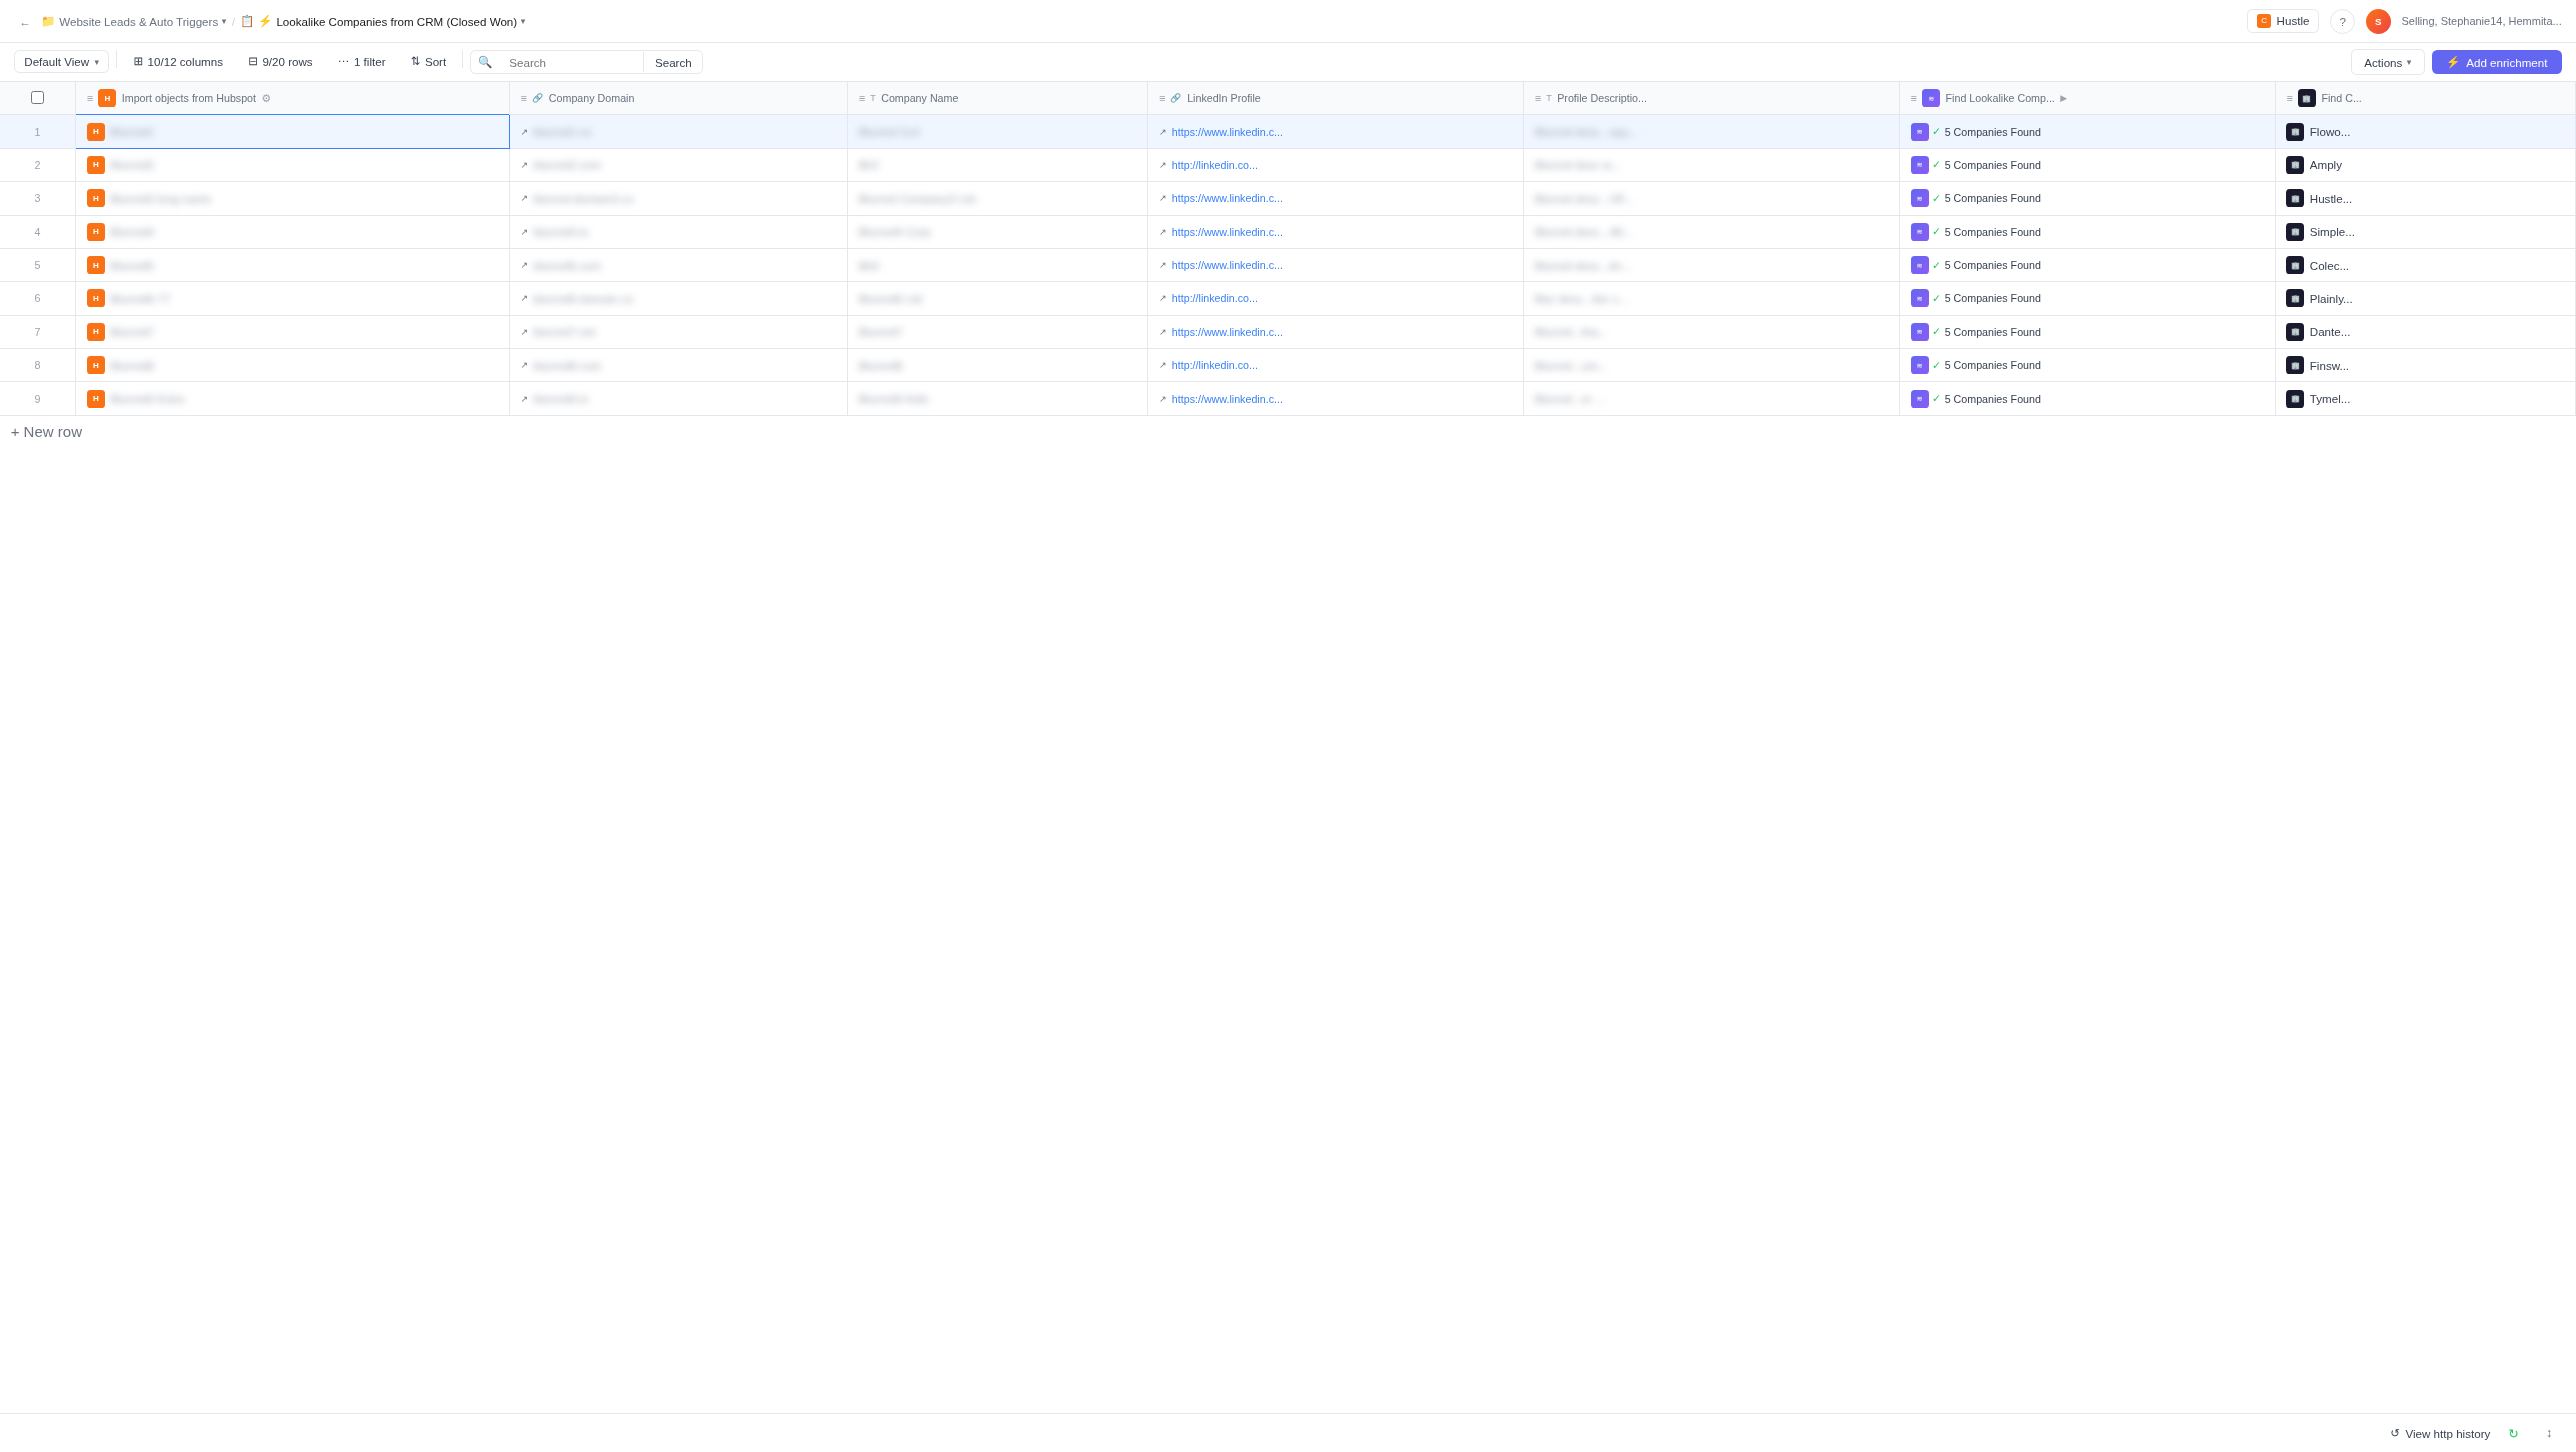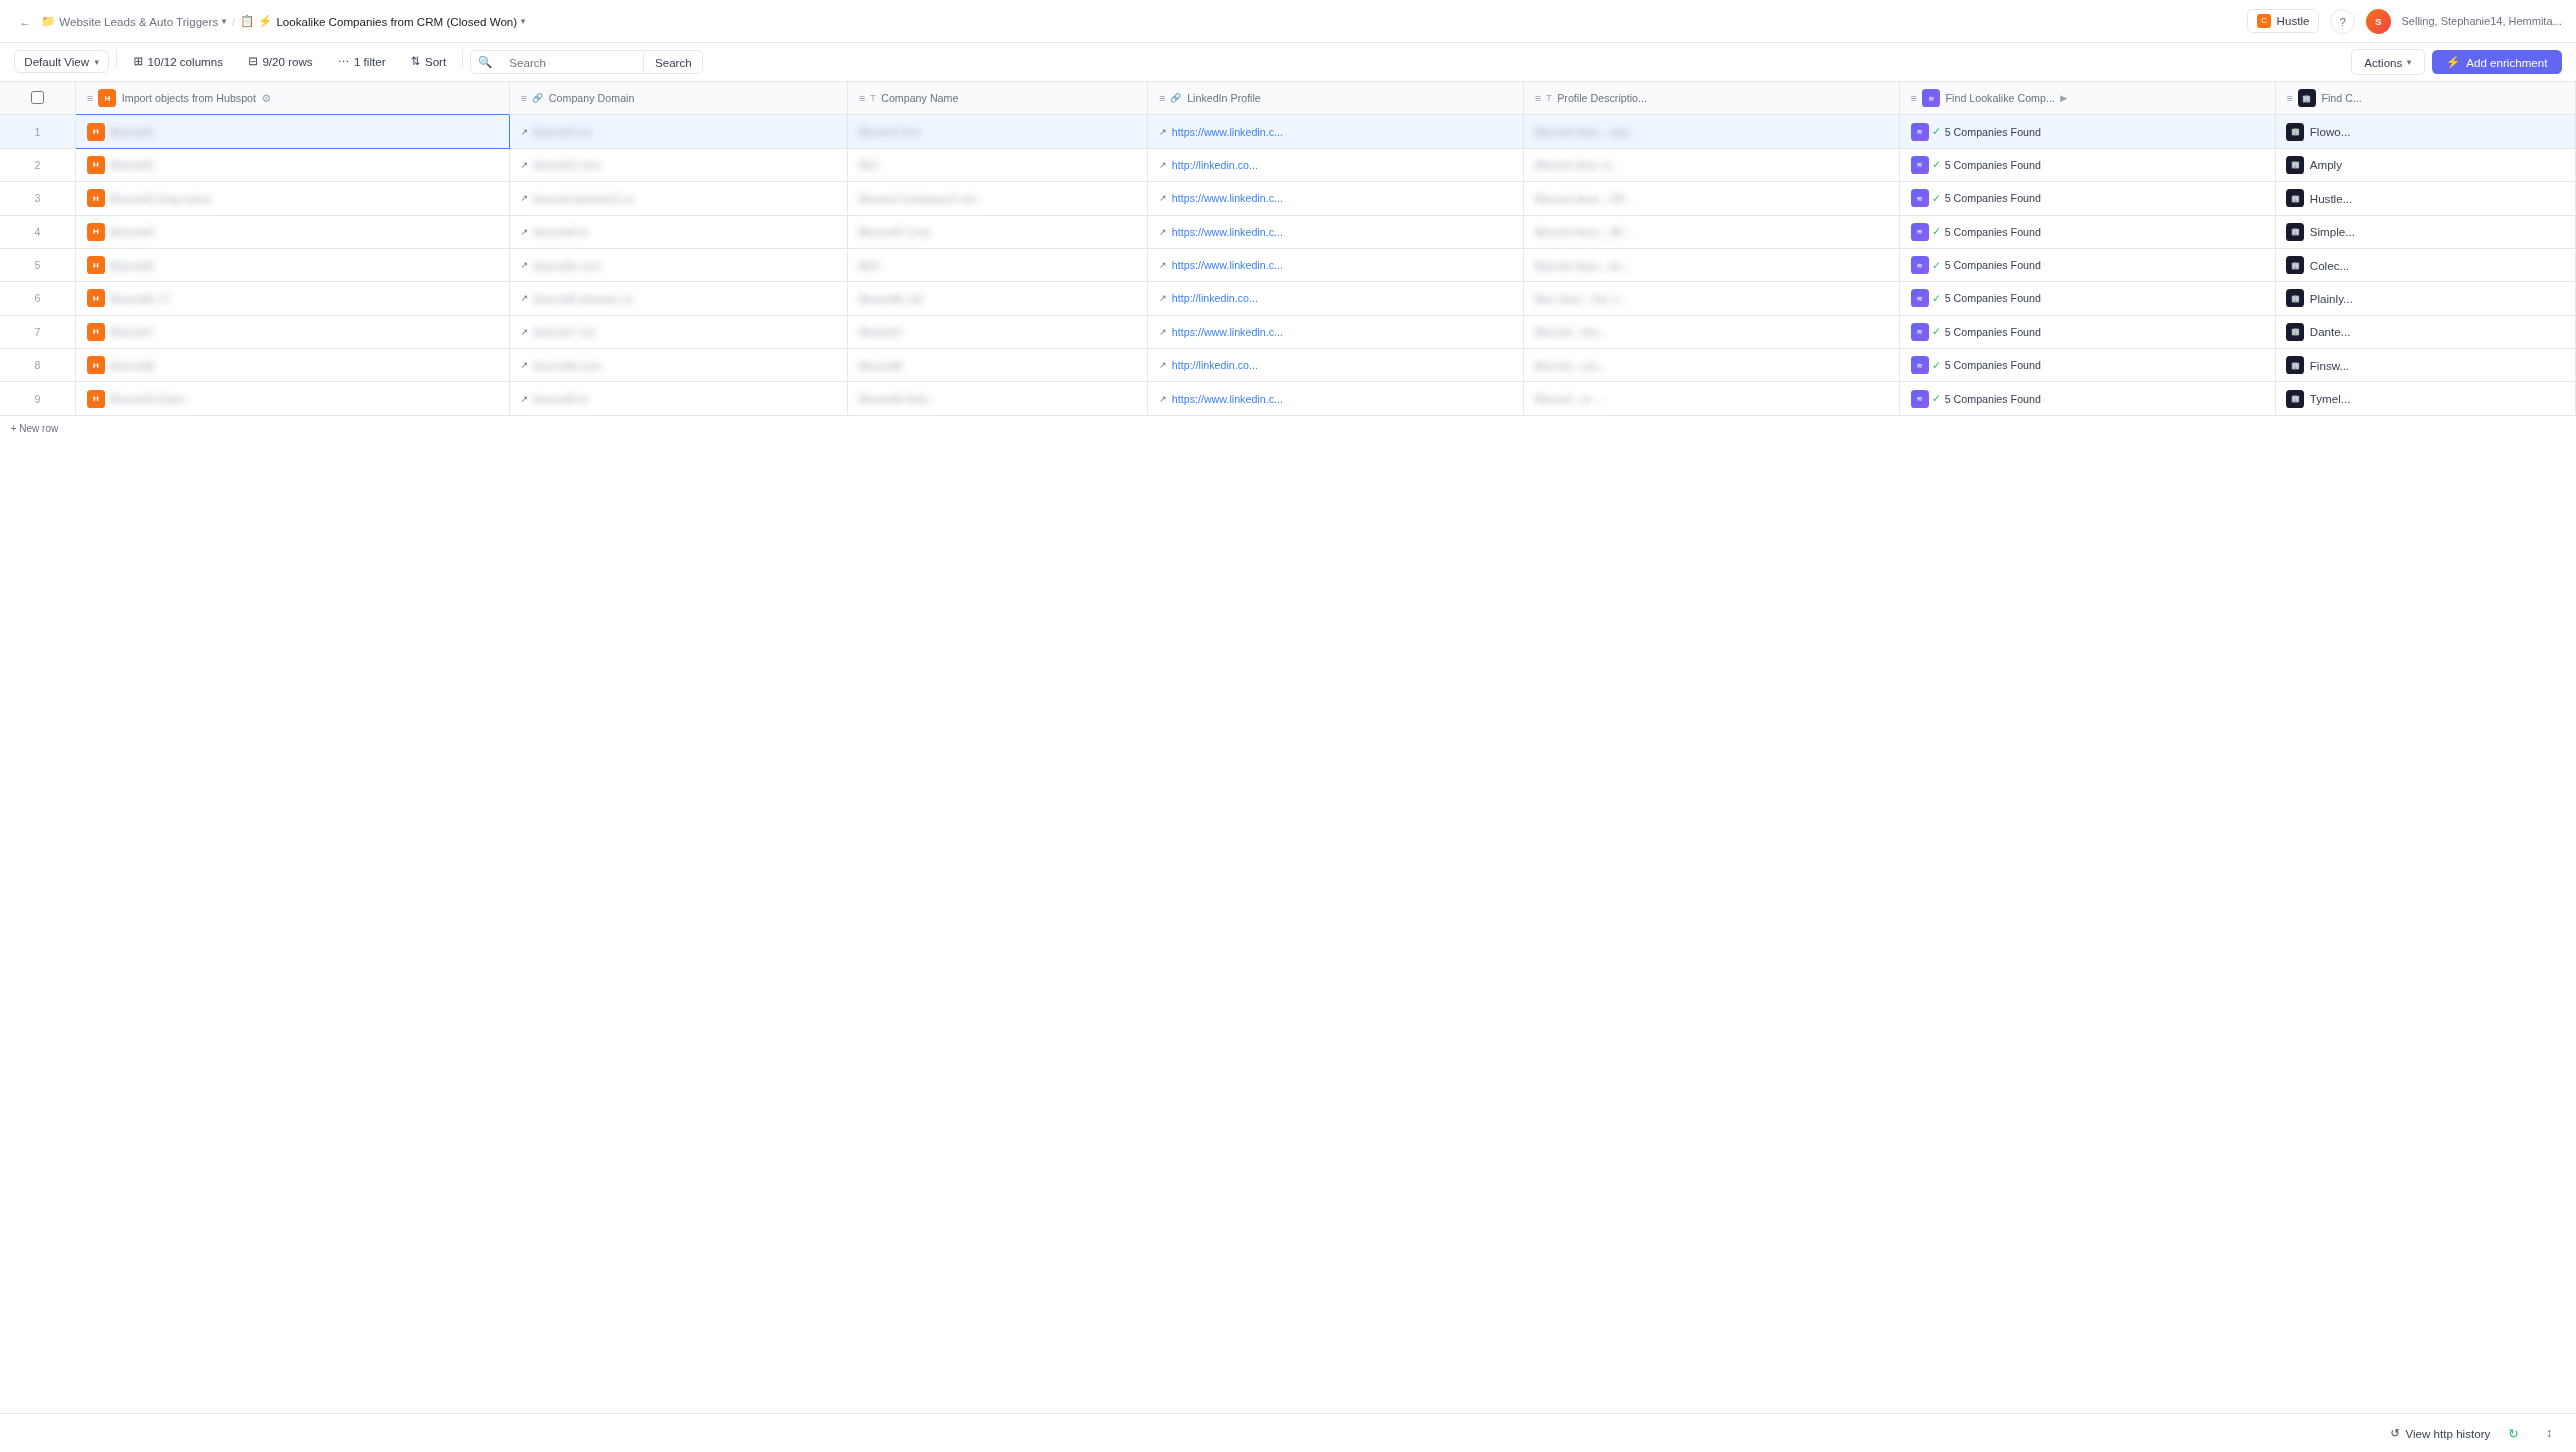--- a/index.html
+++ b/index.html
@@ -74,21 +74,21 @@
     .external-link { color: #6b7280; font-size: 9px; flex-shrink: 0; }
 
     
     .footer { display: flex; align-items: center; justify-content: space-between; height: 39px; padding: 0 14.3px; border-top: 0.9px solid #e5e7eb; background: #fff; position: fixed; bottom: 0; left: 0; right: 0; }
     .footer-left { flex: 1; }
     .footer-right { display: flex; align-items: center; gap: 10.7px; }
     .view-history-btn { display: flex; align-items: center; gap: 5.4px; cursor: pointer; font-size: 11.6px; color: #374151; }
     .refresh-btn { width: 25px; height: 25px; display: flex; align-items: center; justify-content: center; cursor: pointer; color: #22c55e; font-size: 12.5px; }
     .expand-btn { width: 25px; height: 25px; display: flex; align-items: center; justify-content: center; cursor: pointer; color: #6b7280; font-size: 12.5px; }
 
-    .new-row-btn { display: flex; align-items: center; gap: 5.4px; padding: 7.2px 10.7px; cursor: pointer; color: #6b7280; font-size: 10px; }
+    .new-row-btn { display: flex; align-items: center; gap: 5.4px; padding: 7.2px 10.7px; cursor: pointer; color: #6b7280; font-size: 15px; }
 
     .settings-icon { color: #9ca3af; cursor: pointer; font-size: 10.7px; }
 
     .chevron-icon { font-size: 9px; color: #6b7280; }
   </style>
 </head>
 <body>
 
 <div class="topbar">
   <div class="topbar-left">

